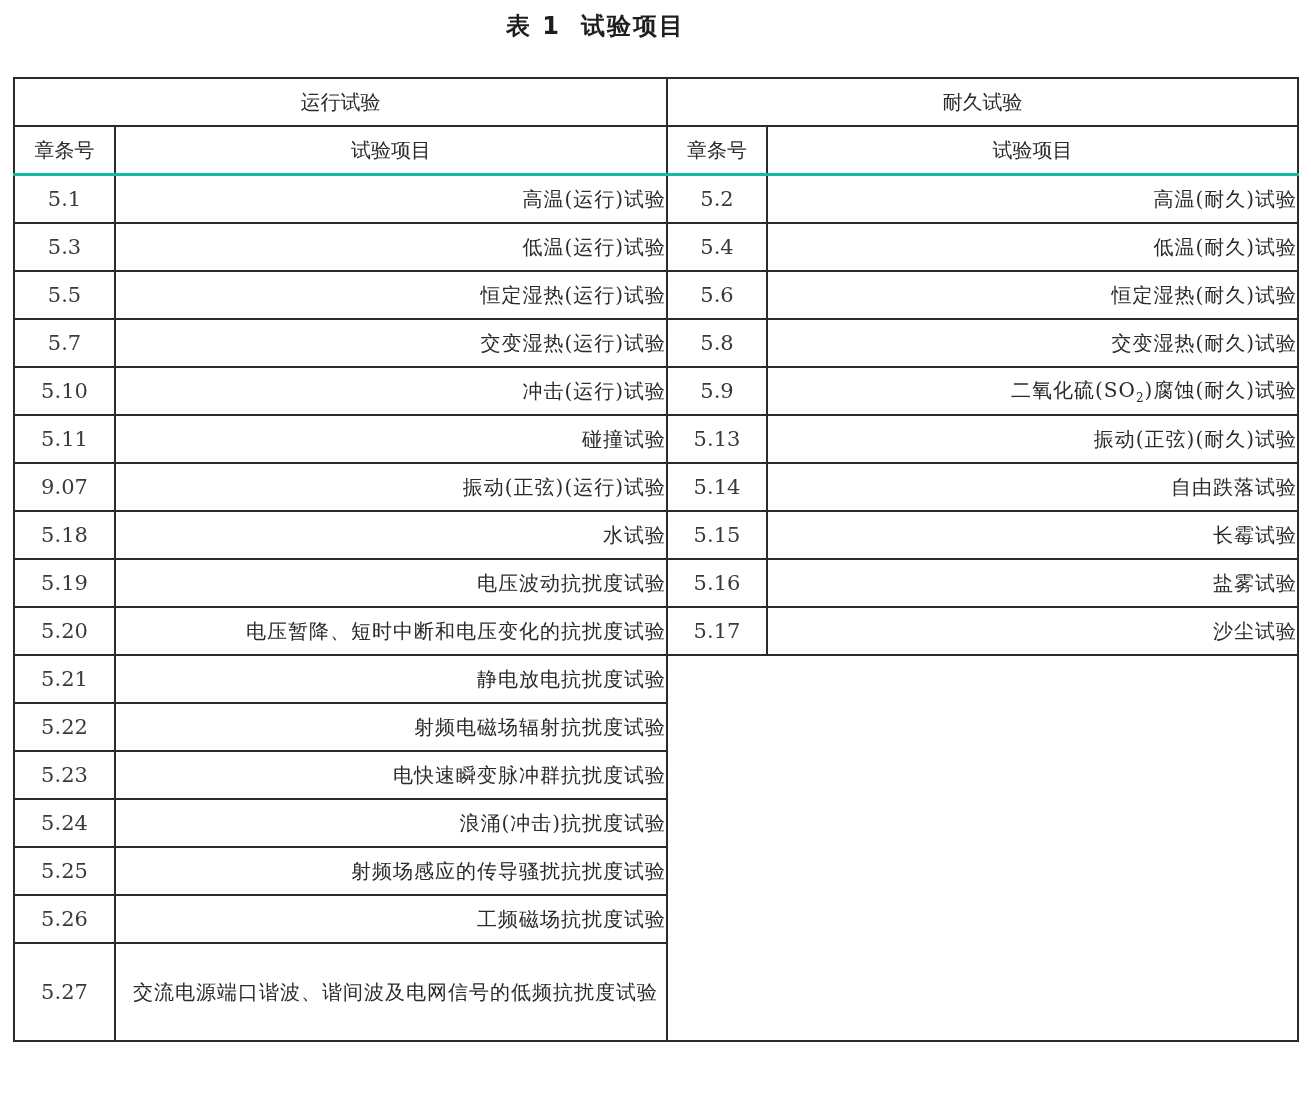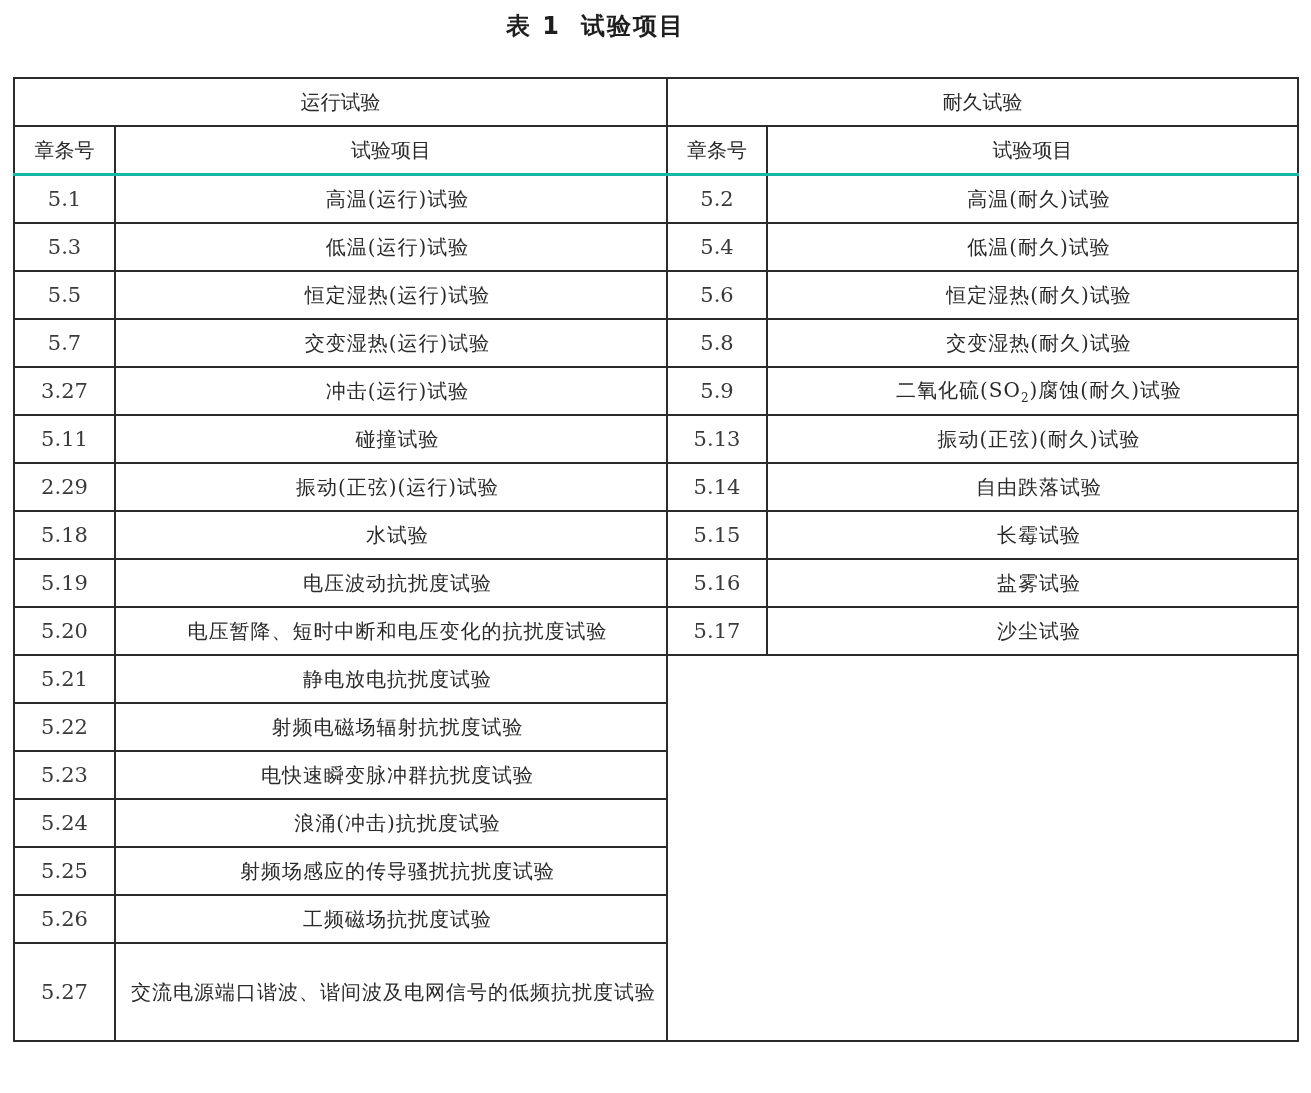--- a/index.html
+++ b/index.html
@@ -3,21 +3,21 @@
 <meta charset="utf-8">
 <style>
   html, body { margin:0; padding:0; background:#ffffff; }
   body { width:1311px; height:1093px; position:relative; font-family:"DejaVu Serif", serif; color:#2a2a2a; }
   .title { position:absolute; left:0; top:10px; width:1191px; text-align:center; font-family:"DejaVu Sans", sans-serif; font-weight:bold; font-size:24px; letter-spacing:2px; color:#1e1e1e; }
   .title span { margin:0 10px; }
   table { position:absolute; left:13px; top:77px; border-collapse:collapse; width:1284px; table-layout:fixed; }
   td { border:2px solid #2b2b2b; font-size:20px; height:46px; padding:0; vertical-align:middle; }
   .hdr td { text-align:center; height:46px; }
   .num { text-align:center; font-family:"DejaVu Serif", serif; font-size:21px; color:#3a3a3a; }
-  .item { padding-left:13px; text-align:center; letter-spacing:1px; }
+  .item { padding-left:13px; text-align:right; letter-spacing:1px; }
   .thick-bottom td { border-bottom:3px solid #14b8a6; }
   .blank-right { border-left:2px solid #2b2b2b; border-right:2px solid #2b2b2b; border-top:2px solid #2b2b2b; border-bottom:2px solid #2b2b2b; }
   .tall td { height:96px; }
   .item.wrap { line-height:40px; padding-right:8px; }
   sub { font-size:12px; }
 </style>
 </head>
 <body>
 
 <div class="title">
@@ -60,33 +60,33 @@
     <td class="num">5.6</td>
     <td class="item">恒定湿热(耐久)试验</td>
   </tr>
   <tr>
     <td class="num">5.7</td>
     <td class="item">交变湿热(运行)试验</td>
     <td class="num">5.8</td>
     <td class="item">交变湿热(耐久)试验</td>
   </tr>
   <tr>
-    <td class="num">3.27</td>
+    <td class="num">5.10</td>
     <td class="item">冲击(运行)试验</td>
     <td class="num">5.9</td>
     <td class="item"><span>二氧化硫(SO</span><sub>2</sub><span>)腐蚀(耐久)试验</span></td>
   </tr>
   <tr>
     <td class="num">5.11</td>
     <td class="item">碰撞试验</td>
     <td class="num">5.13</td>
     <td class="item">振动(正弦)(耐久)试验</td>
   </tr>
   <tr>
-    <td class="num">2.29</td>
+    <td class="num">9.07</td>
     <td class="item">振动(正弦)(运行)试验</td>
     <td class="num">5.14</td>
     <td class="item">自由跌落试验</td>
   </tr>
   <tr>
     <td class="num">5.18</td>
     <td class="item">水试验</td>
     <td class="num">5.15</td>
     <td class="item">长霉试验</td>
   </tr>

